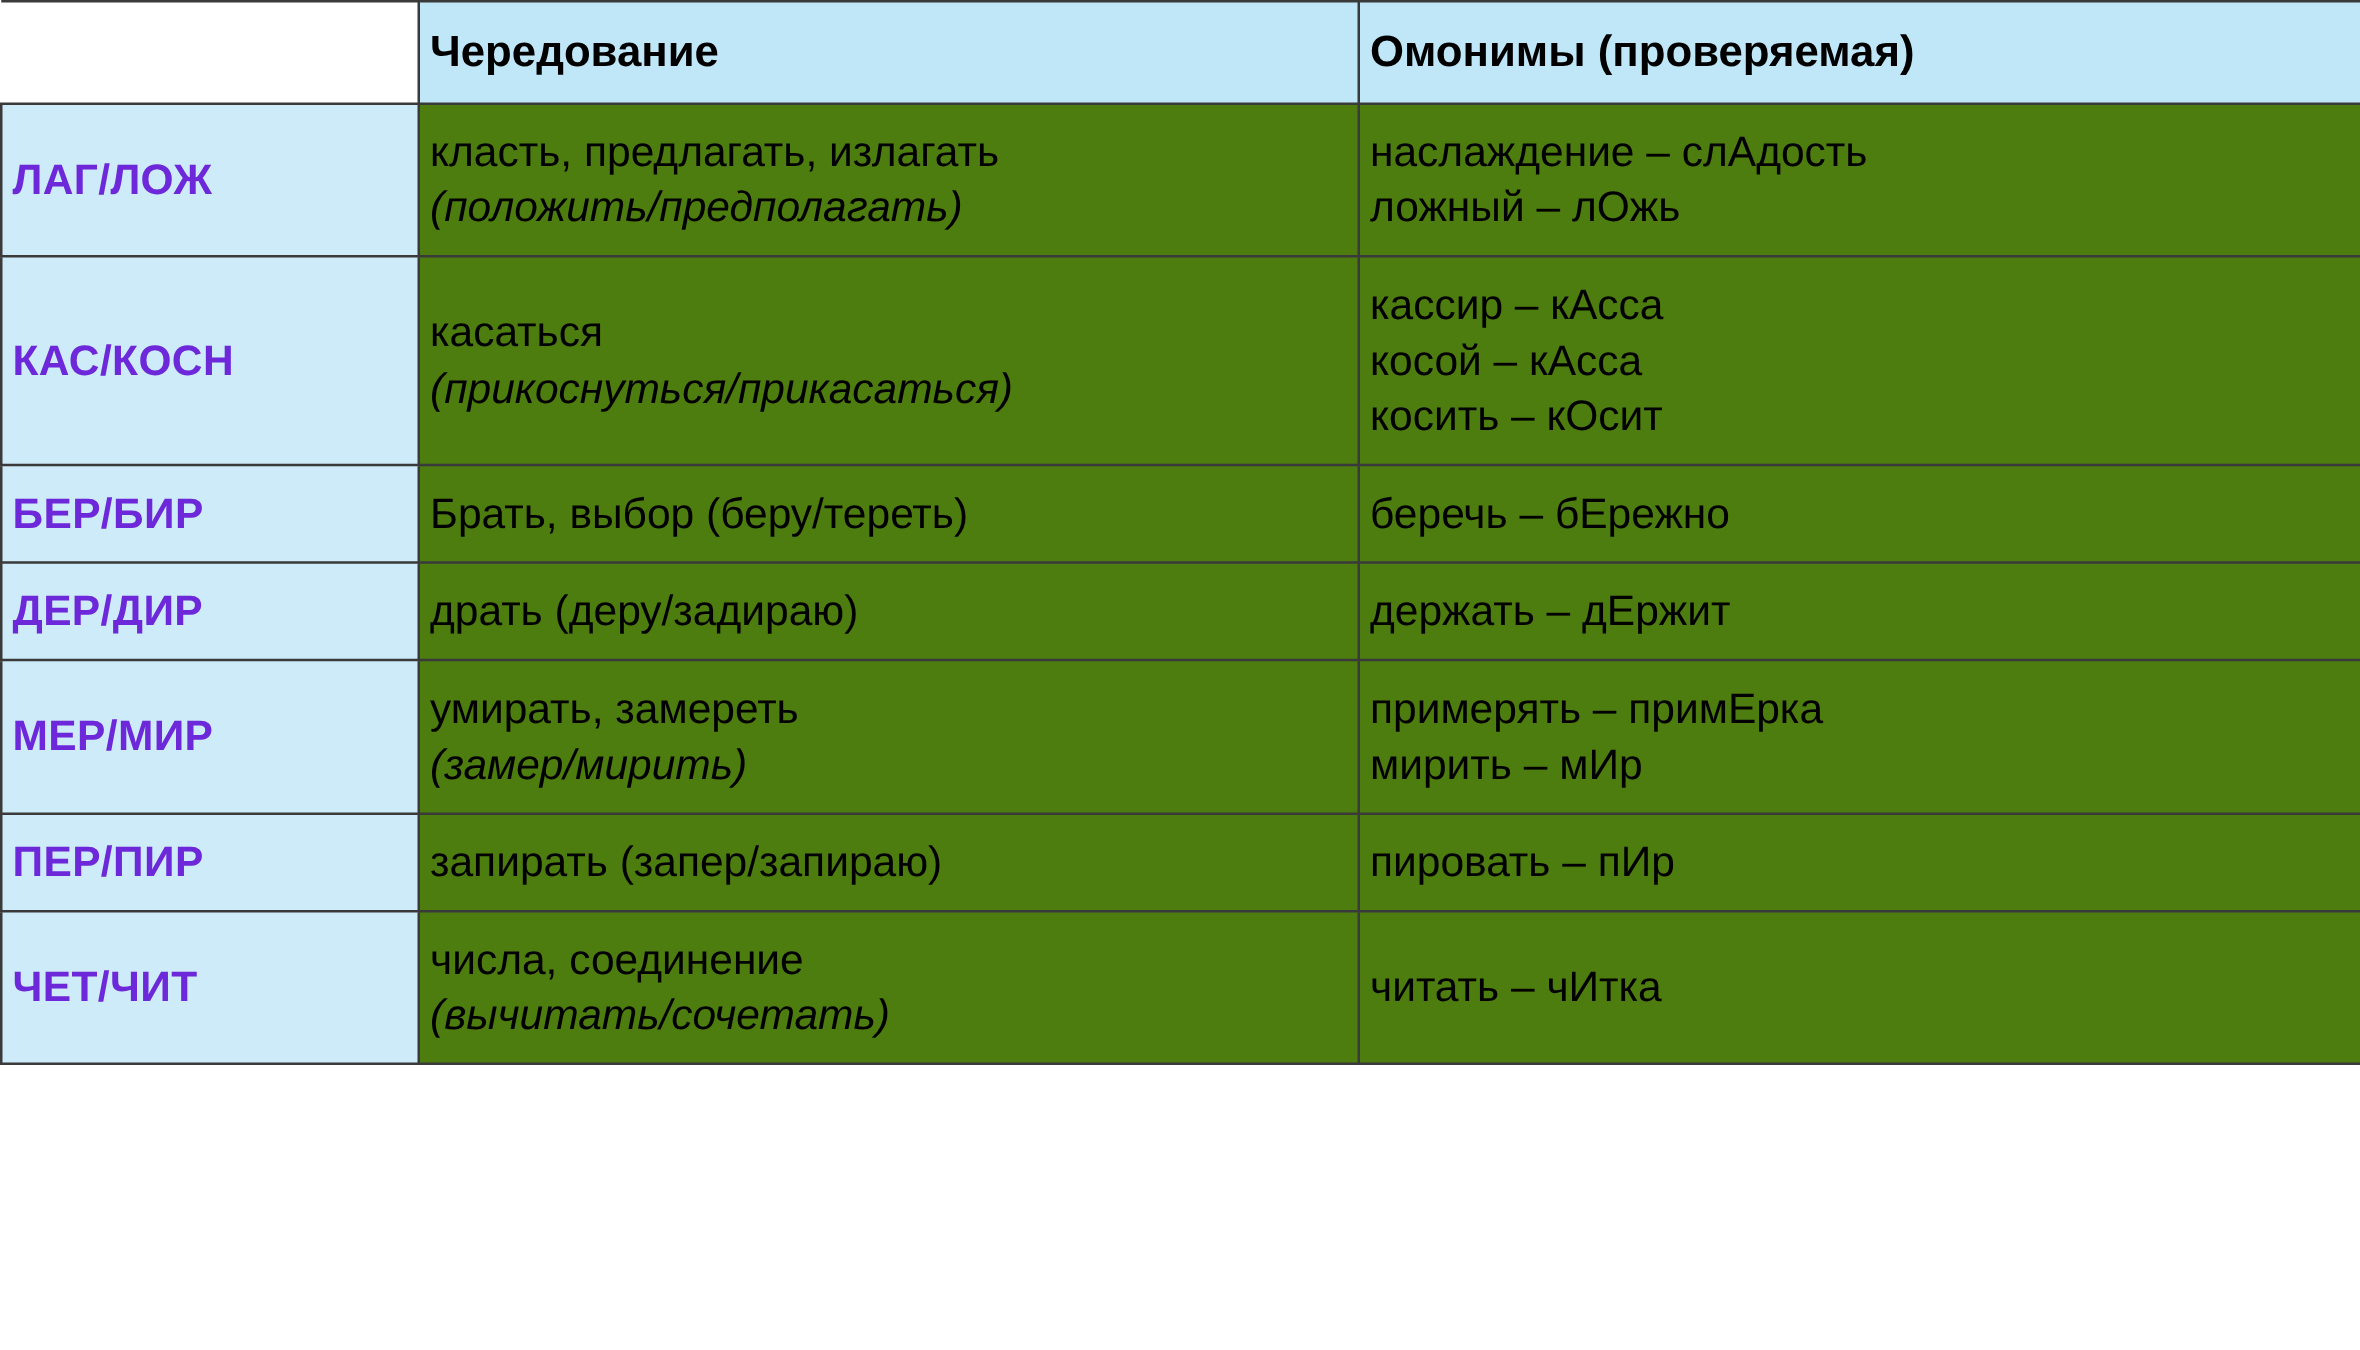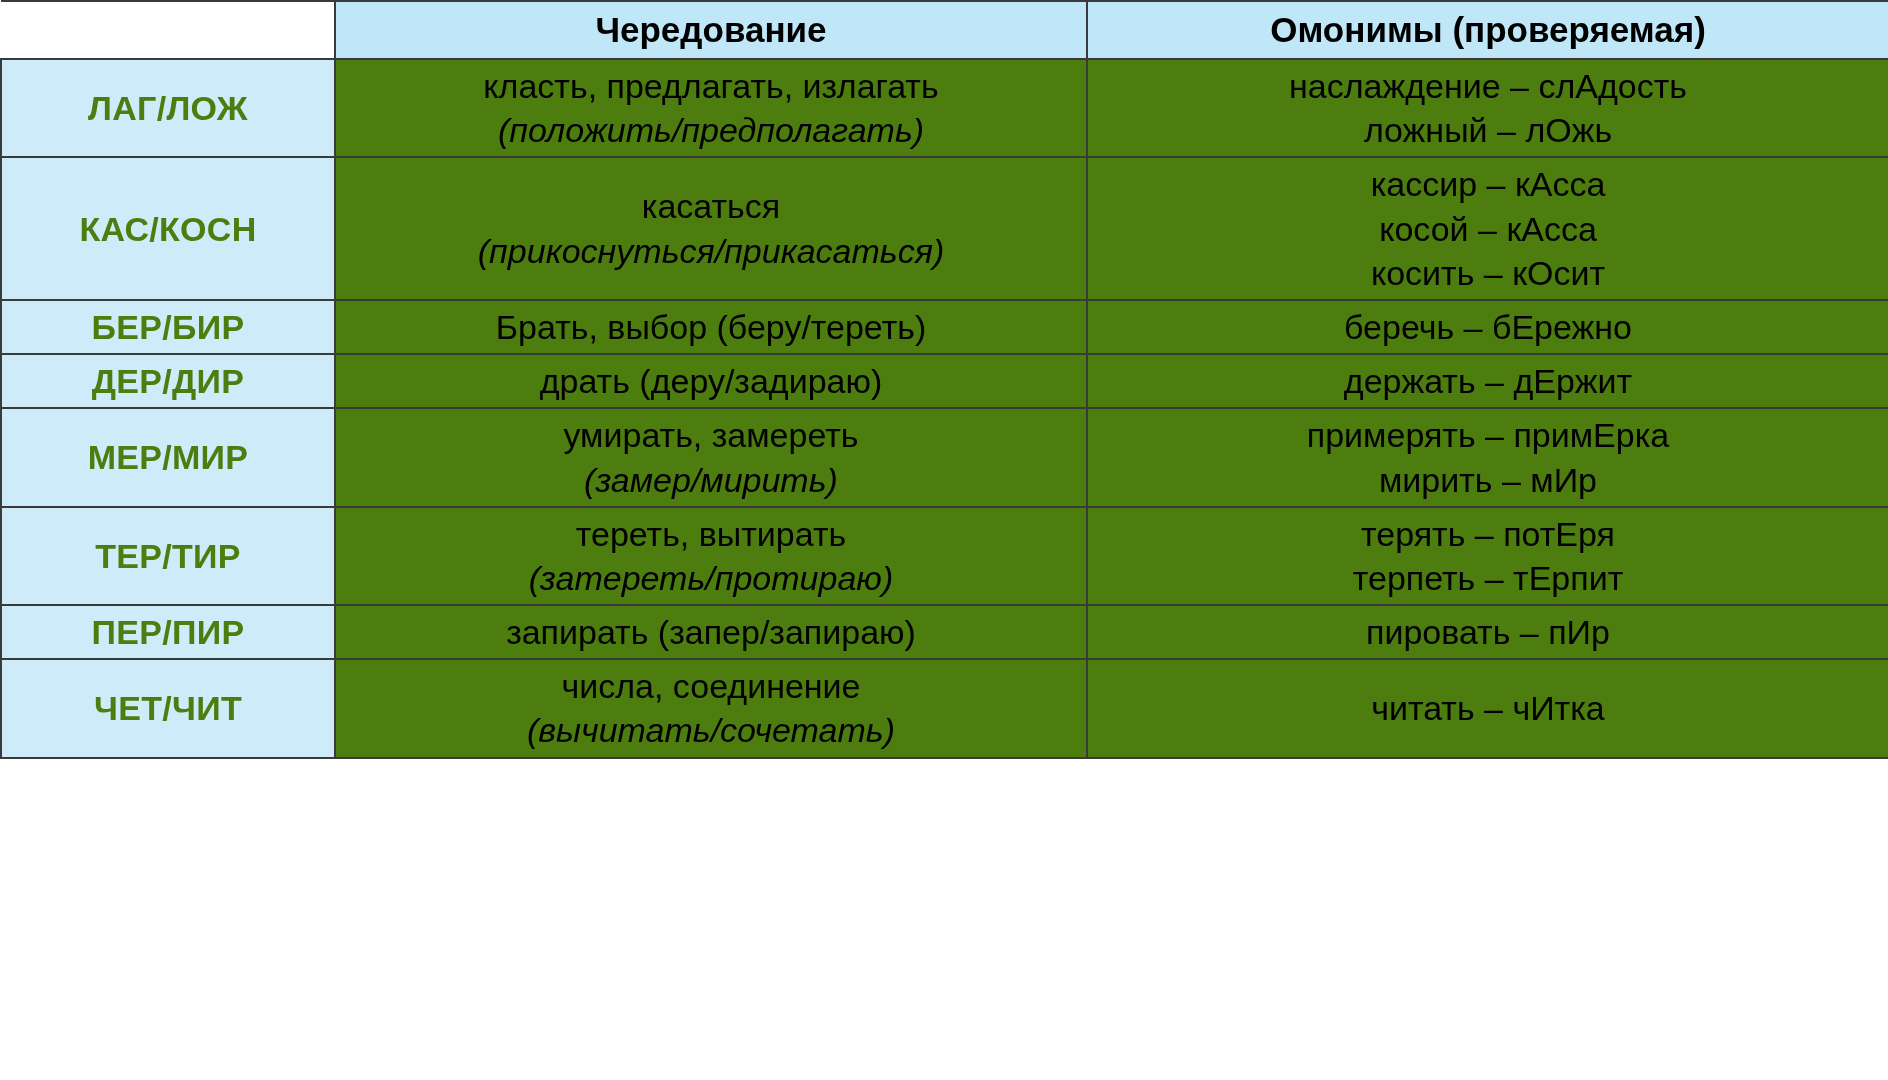--- a/index.html
+++ b/index.html
@@ -26,22 +26,22 @@
     margin: 0;
   }
   table.roots-table col.c-root  { width: 334px; }
   table.roots-table col.c-alt   { width: 752px; }
   table.roots-table col.c-hom   { width: 802px; }
 
   table.roots-table td,
   table.roots-table th {
     border: 2px solid #3a3a3a;
     vertical-align: middle;
-    text-align: center;
-    padding: 4px 8px;
+    text-align: left;
+    padding: 16px 8px;
     line-height: 1.30;
   }
   
   table.roots-table {
     border-top: 0;
   }
 
   th.head {
     background: #bfe7f7;
     font-size: 35px;
@@ -51,21 +51,21 @@
     padding: 2px 8px;
   }
   th.head.blank {
     background: #ffffff;
     border-left: 0;
   }
   td.root-cell {
     background: #cdebf9;
     font-size: 34px;
     font-weight: bold;
-    color: #4d7c0f;
+    color: #6d28d9;
     letter-spacing: 0.3px;
     border-left: 0;
   }
   td.alt-cell,
   td.hom-cell {
     background: #4d7c0f;
     font-size: 34px;
     color: #000000;
     font-weight: normal;
   }
@@ -138,31 +138,20 @@
           <td class="alt-cell">
             <span class="line">умирать, замереть</span>
             <span class="line it-plain">(замер/мирить)</span>
           </td>
           <td class="hom-cell">
             <span class="line">примерять – примЕрка</span>
             <span class="line">мирить – мИр</span>
           </td>
         </tr>
         <tr>
-          <td class="root-cell">ТЕР/ТИР</td>
-          <td class="alt-cell">
-            <span class="line">тереть, вытирать</span>
-            <span class="line it-plain">(затереть/протираю)</span>
-          </td>
-          <td class="hom-cell">
-            <span class="line">терять – потЕря</span>
-            <span class="line">терпеть – тЕрпит</span>
-          </td>
-        </tr>
-        <tr>
           <td class="root-cell">ПЕР/ПИР</td>
           <td class="alt-cell">
             <span class="line">запирать  (запер/запираю)</span>
           </td>
           <td class="hom-cell">
             <span class="line">пировать – пИр</span>
           </td>
         </tr>
         <tr>
           <td class="root-cell">ЧЕТ/ЧИТ</td>

